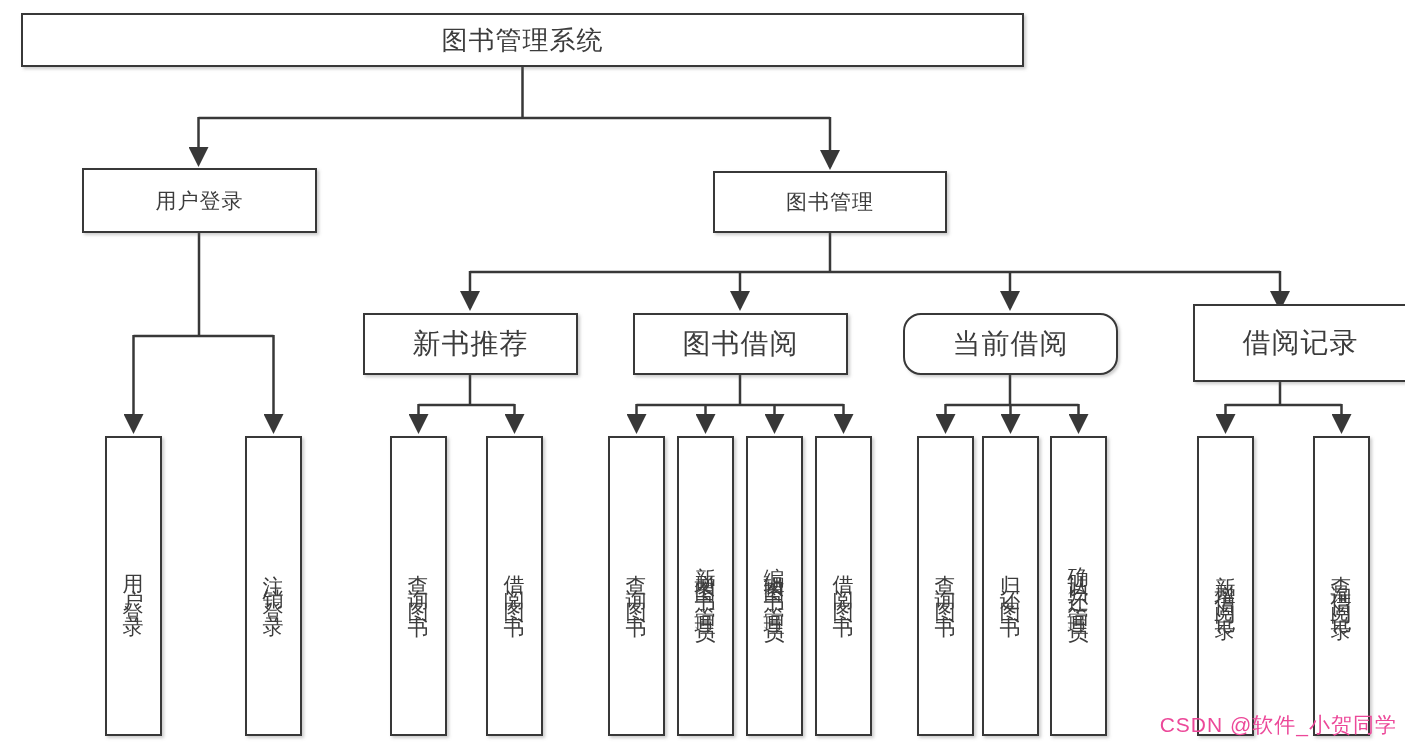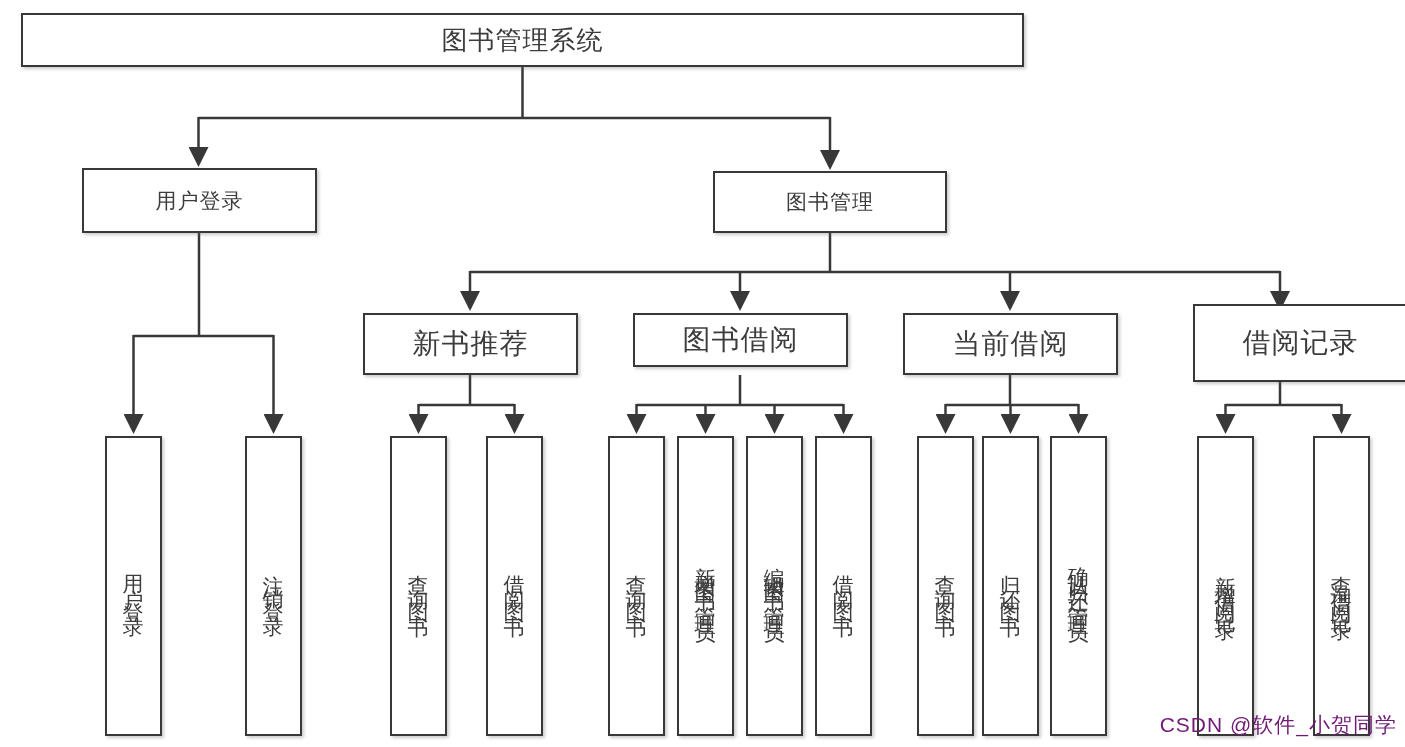--- a/index.html
+++ b/index.html
@@ -31,21 +31,21 @@
     line-height:1;
     white-space:nowrap;
   }
   .sp4{letter-spacing:14px;}
   .sp6{letter-spacing:9px;}
   .sp9{letter-spacing:8px;}
   .watermark{
     position:absolute;
     right:8px;bottom:8px;
     font-size:21px;
-    color:#701a75;
+    color:#ec4899;
     letter-spacing:1px;
     pointer-events:none;
   }
 </style>
 </head>
 <body>
 
 <div class="canvas">
 
   <svg class="connectors" viewBox="0 0 1405 747" xmlns="http://www.w3.org/2000/svg">
@@ -98,24 +98,24 @@
   <div class="box lvl2" style="left:82px;top:168px;width:235px;height:65px;">
     <span>用户登录</span>
   </div>
   <div class="box lvl2" style="left:713px;top:171px;width:234px;height:62px;">
     <span>图书管理</span>
   </div>
 
   <div class="box lvl3" style="left:363px;top:313px;width:215px;height:62px;">
     <span>新书推荐</span>
   </div>
-  <div class="box lvl3" style="left:633px;top:313px;width:215px;height:54px;">
+  <div class="box lvl3" style="left:633px;top:313px;width:215px;height:62px;">
     <span>图书借阅</span>
   </div>
-  <div class="box lvl3" style="left:903px;top:313px;width:215px;height:62px;">
+  <div class="box lvl3" style="left:903px;top:313px;width:215px;height:62px;border-radius:18px;">
     <span>当前借阅</span>
   </div>
   <div class="box lvl3" style="left:1173px;top:304px;width:215px;height:78px;margin-left:20px;">
     <span>借阅记录</span>
   </div>
 
   <div class="box vbox" style="left:105px;top:436px;width:57px;height:300px;">
     <span class="vtext sp4">用户登录</span>
   </div>
   <div class="box vbox" style="left:245px;top:436px;width:57px;height:300px;">

